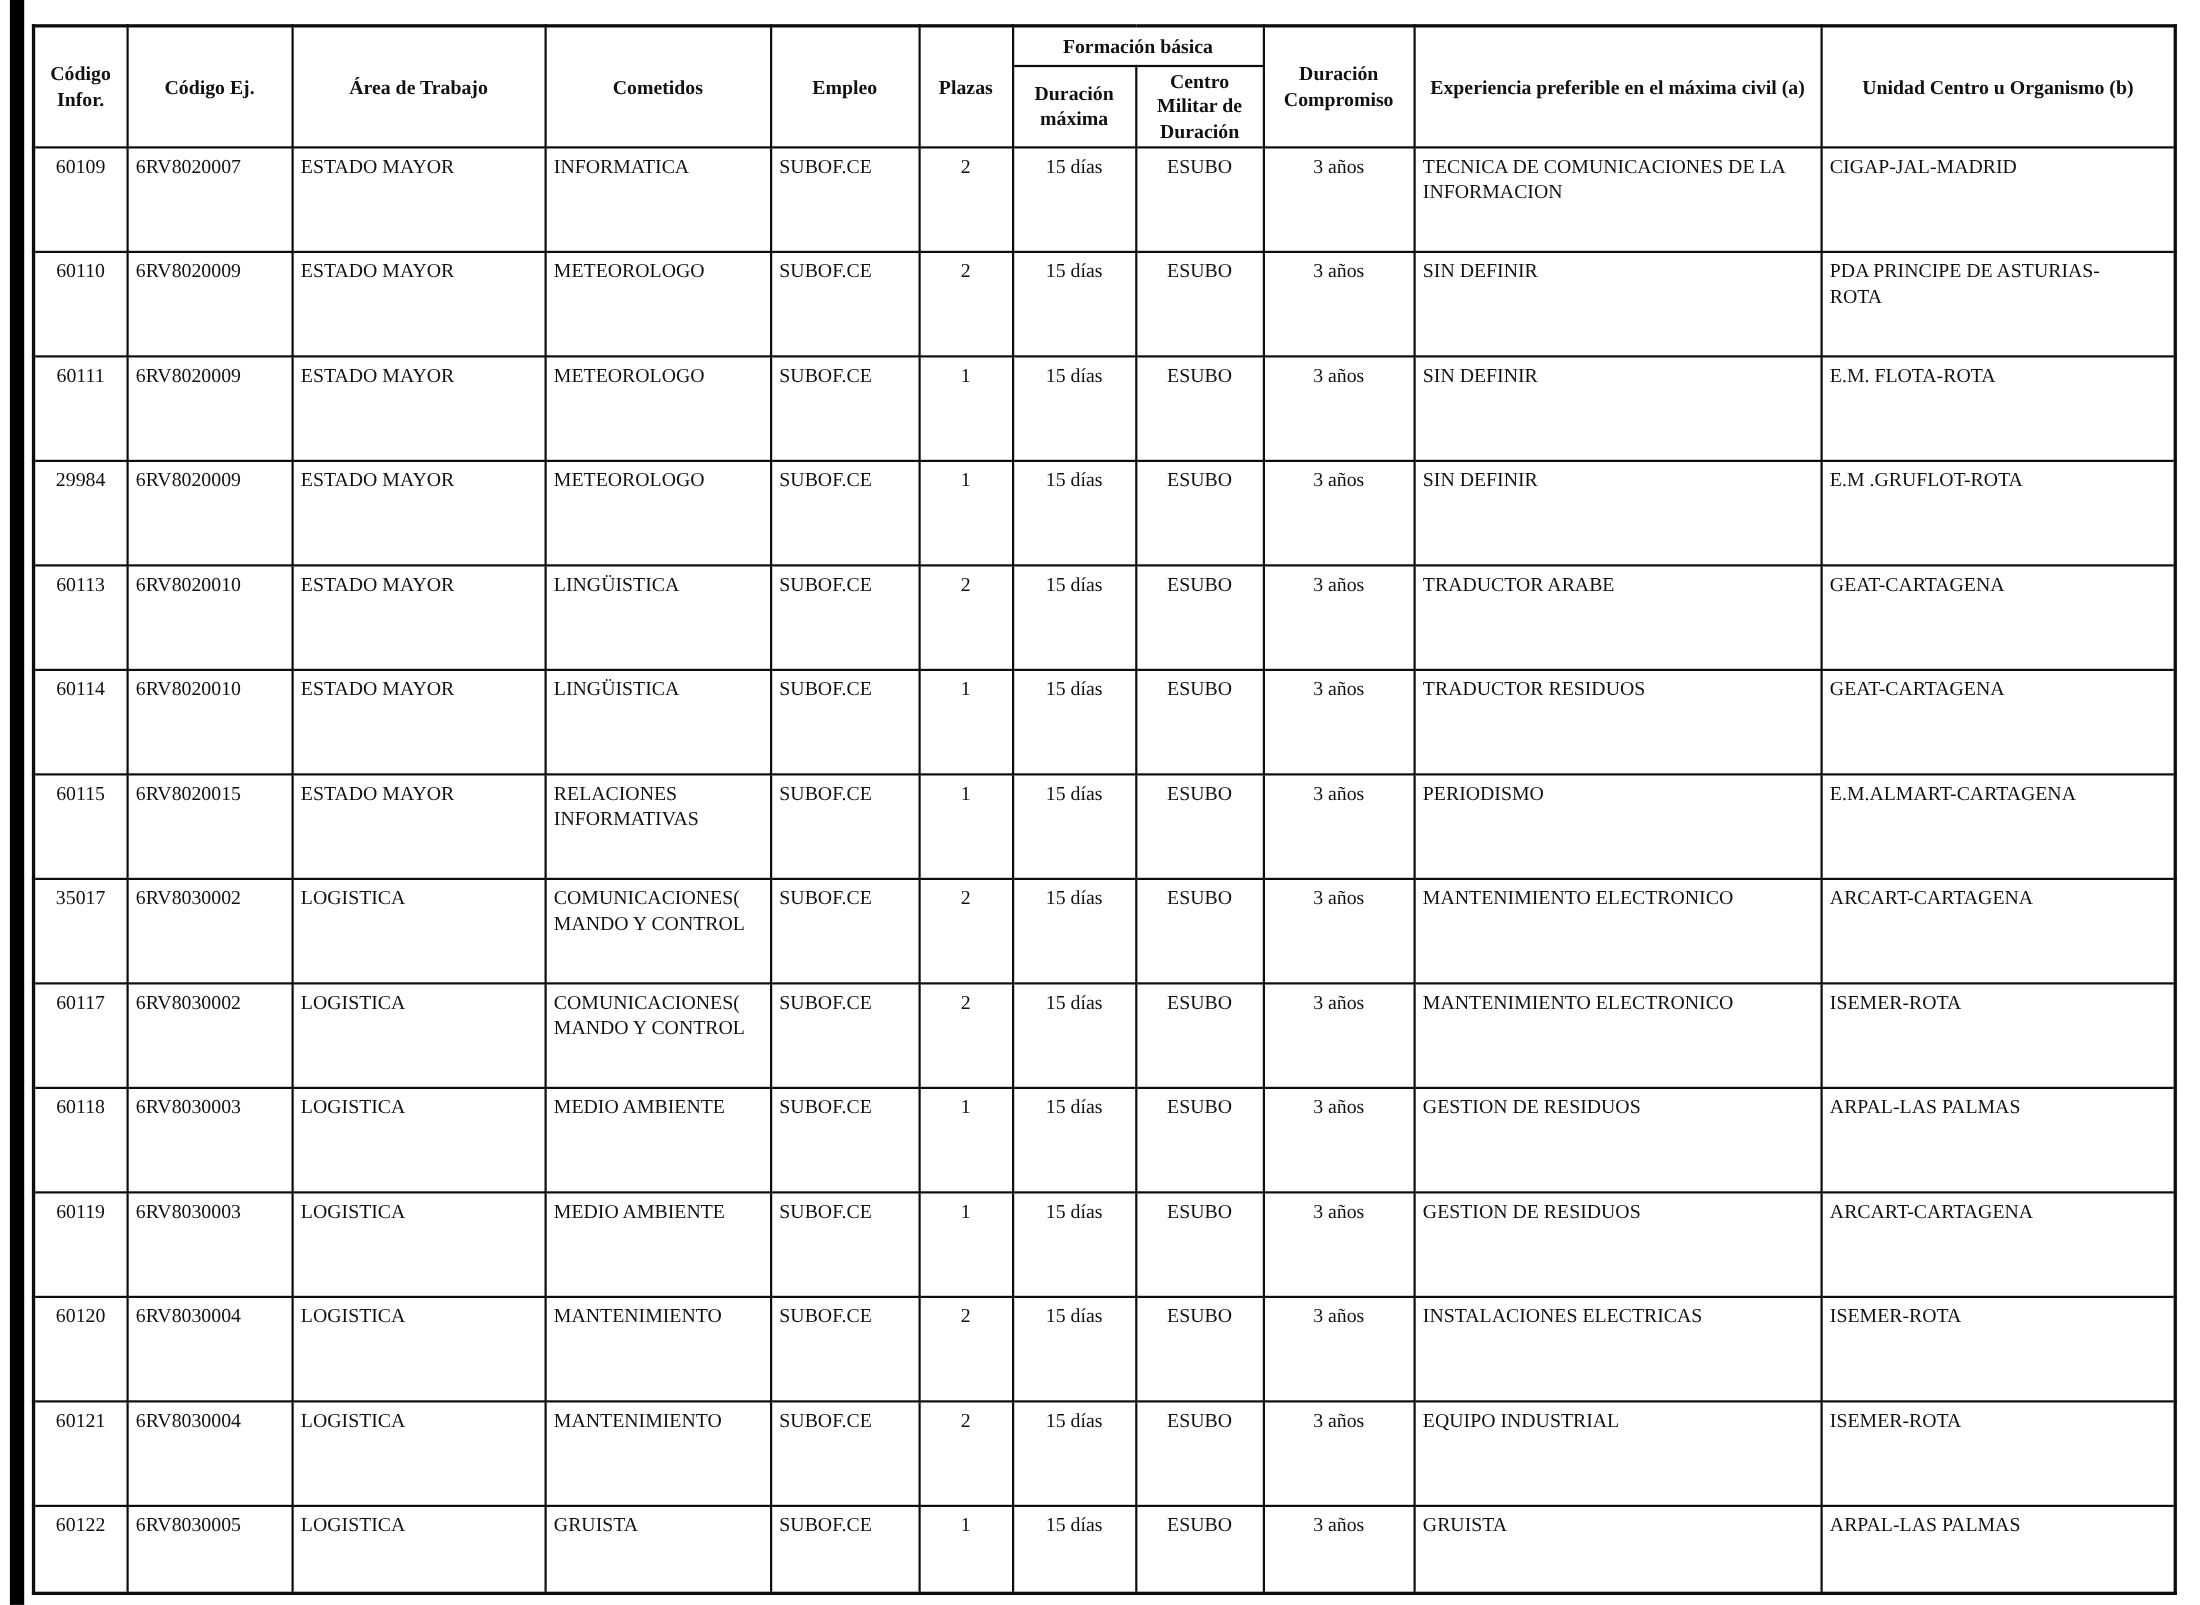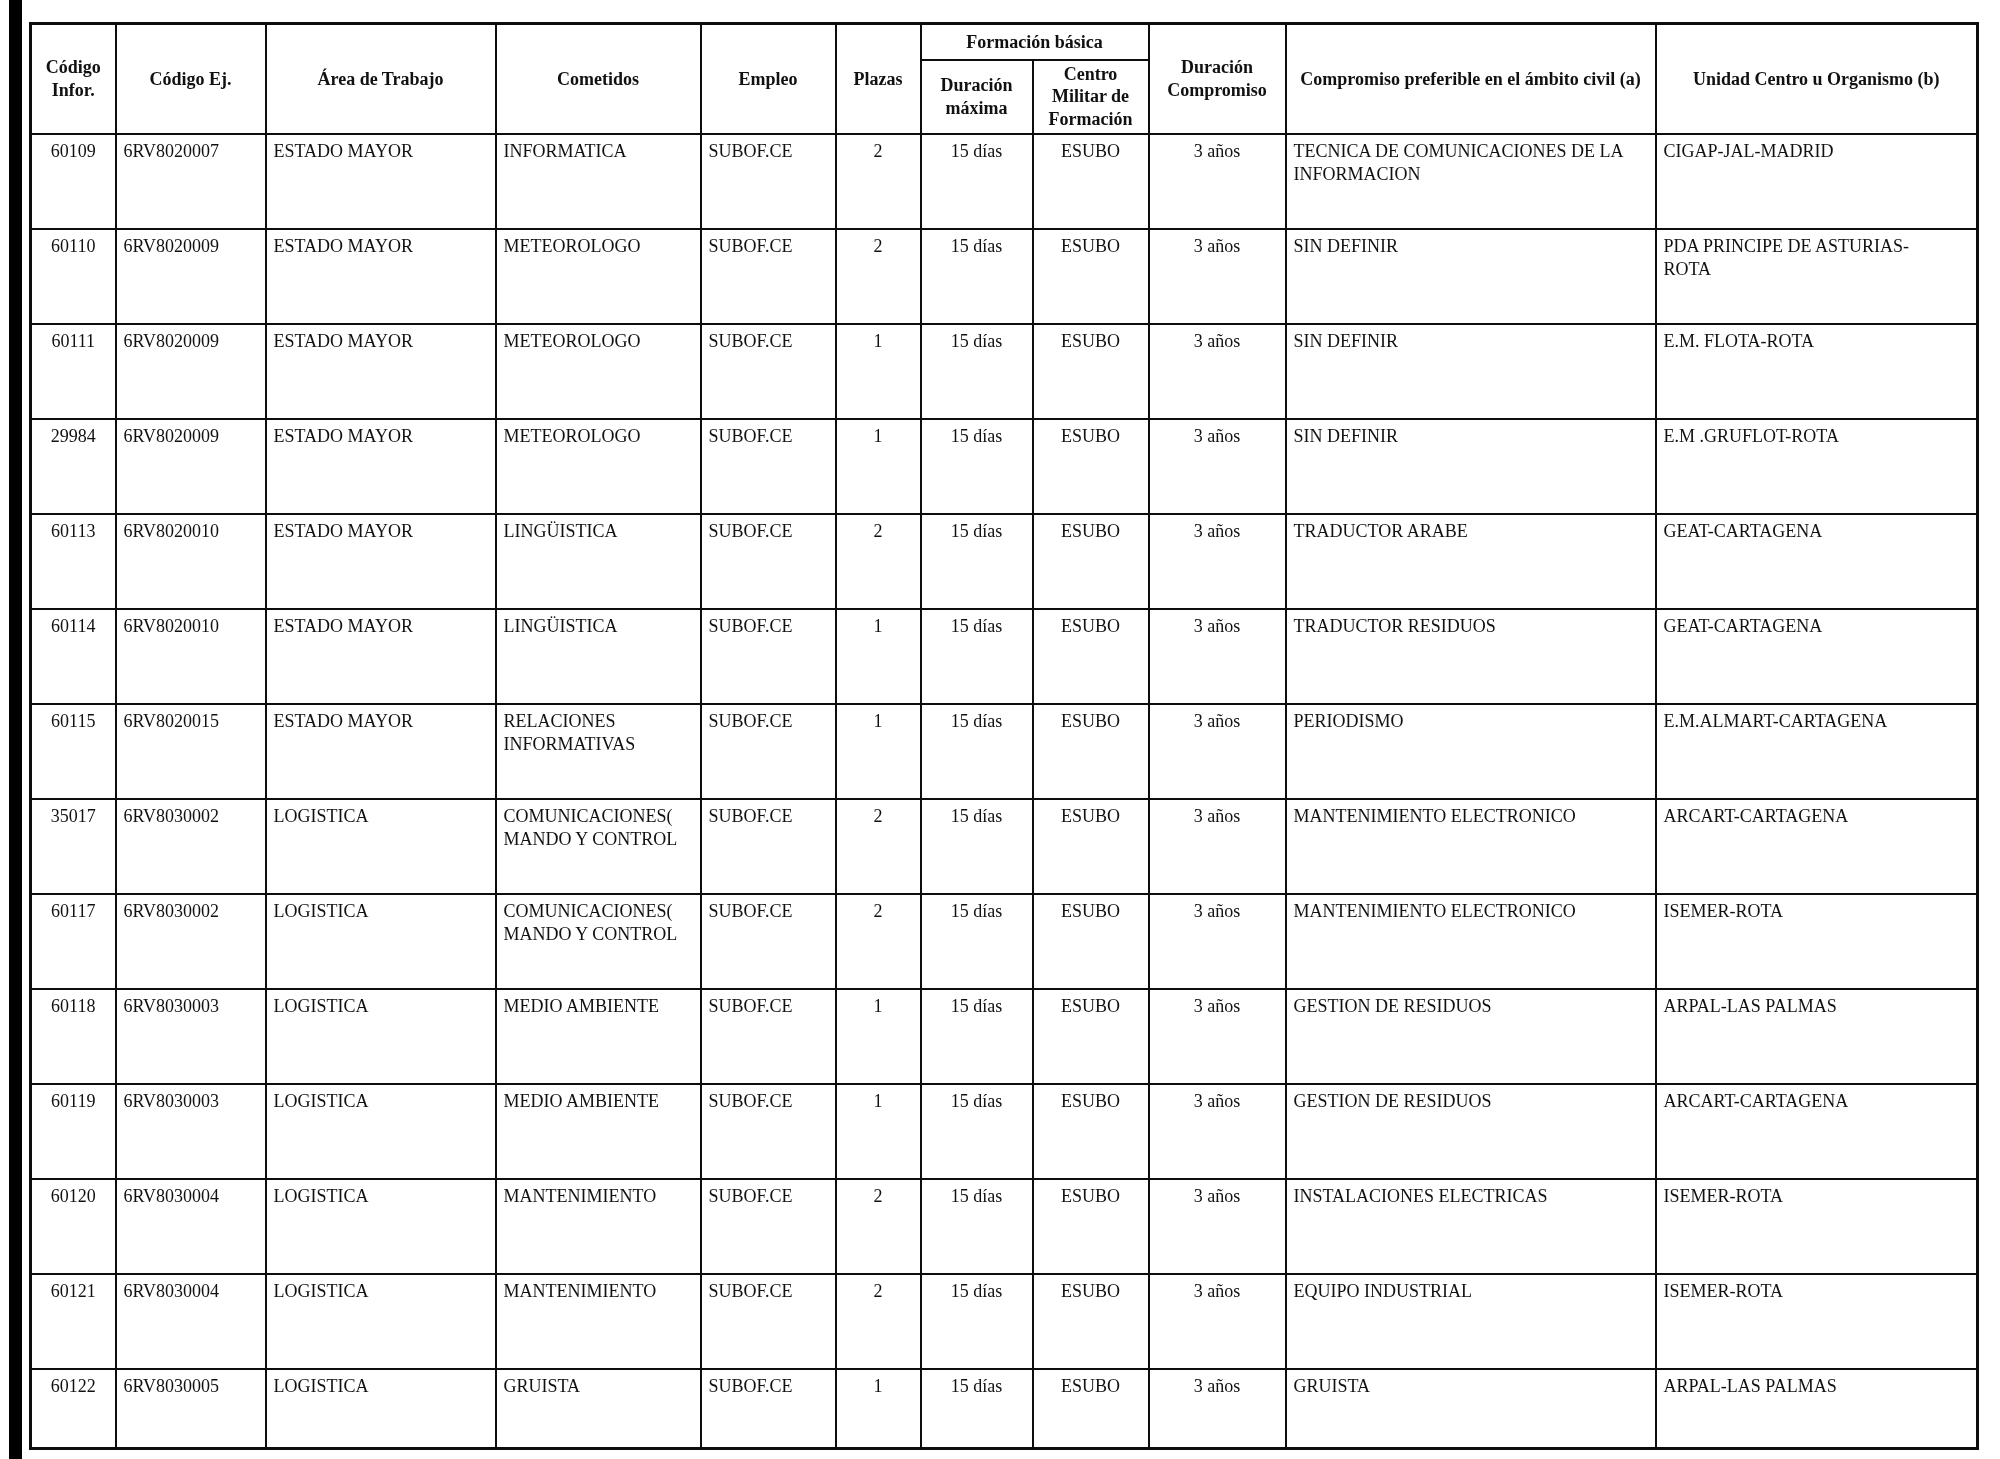--- a/index.html
+++ b/index.html
@@ -82,29 +82,29 @@
         <th rowspan="2">Código
 Infor.</th>
         <th rowspan="2">Código Ej.</th>
         <th rowspan="2">Área de Trabajo</th>
         <th rowspan="2">Cometidos</th>
         <th rowspan="2">Empleo</th>
         <th rowspan="2">Plazas</th>
         <th colspan="2">Formación básica</th>
         <th rowspan="2">Duración
 Compromiso</th>
-        <th rowspan="2">Compromiso preferible en el ámbito civil (a)</th>
+        <th rowspan="2">Experiencia preferible en el máxima civil (a)</th>
         <th rowspan="2">Unidad Centro u Organismo (b)</th>
       </tr>
       <tr class="band2">
         <th>Duración
 máxima</th>
         <th>Centro
 Militar de
-Formación</th>
+Duración</th>
       </tr>
     </thead>
     <tbody id="table-body">
         <tr>
           <td class="c-codigo_infor">60109</td>
           <td class="c-codigo_ej">6RV8020007</td>
           <td class="c-area_de_trabajo">ESTADO MAYOR</td>
           <td class="c-cometidos">INFORMATICA</td>
           <td class="c-empleo">SUBOF.CE</td>
           <td class="c-plazas">2</td>

